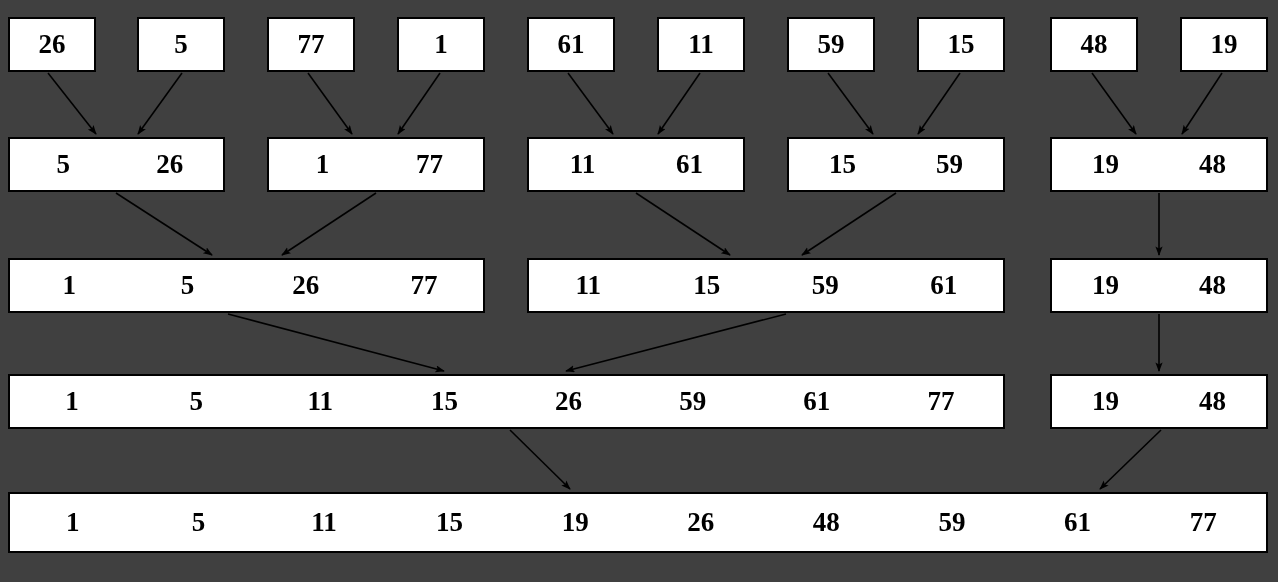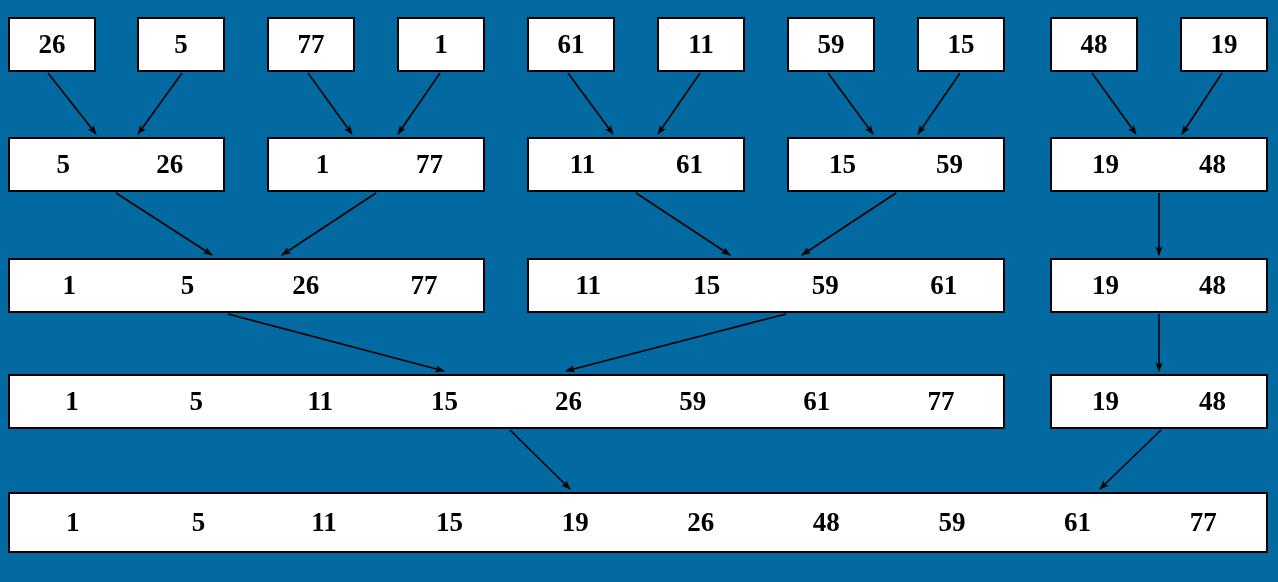--- a/index.html
+++ b/index.html
@@ -4,21 +4,21 @@
 <style>
   html, body {
     margin: 0;
     padding: 0;
     background: #ffffff;
   }
   #canvas {
     position: relative;
     width: 1278px;
     height: 582px;
-    background: #0369a1;
+    background: #404040;
     font-family: "Liberation Serif", "DejaVu Serif", serif;
     overflow: hidden;
   }
   .box {
     position: absolute;
     box-sizing: border-box;
     border: 2px solid #000000;
     background: #ffffff;
     display: flex;
     align-items: center;

